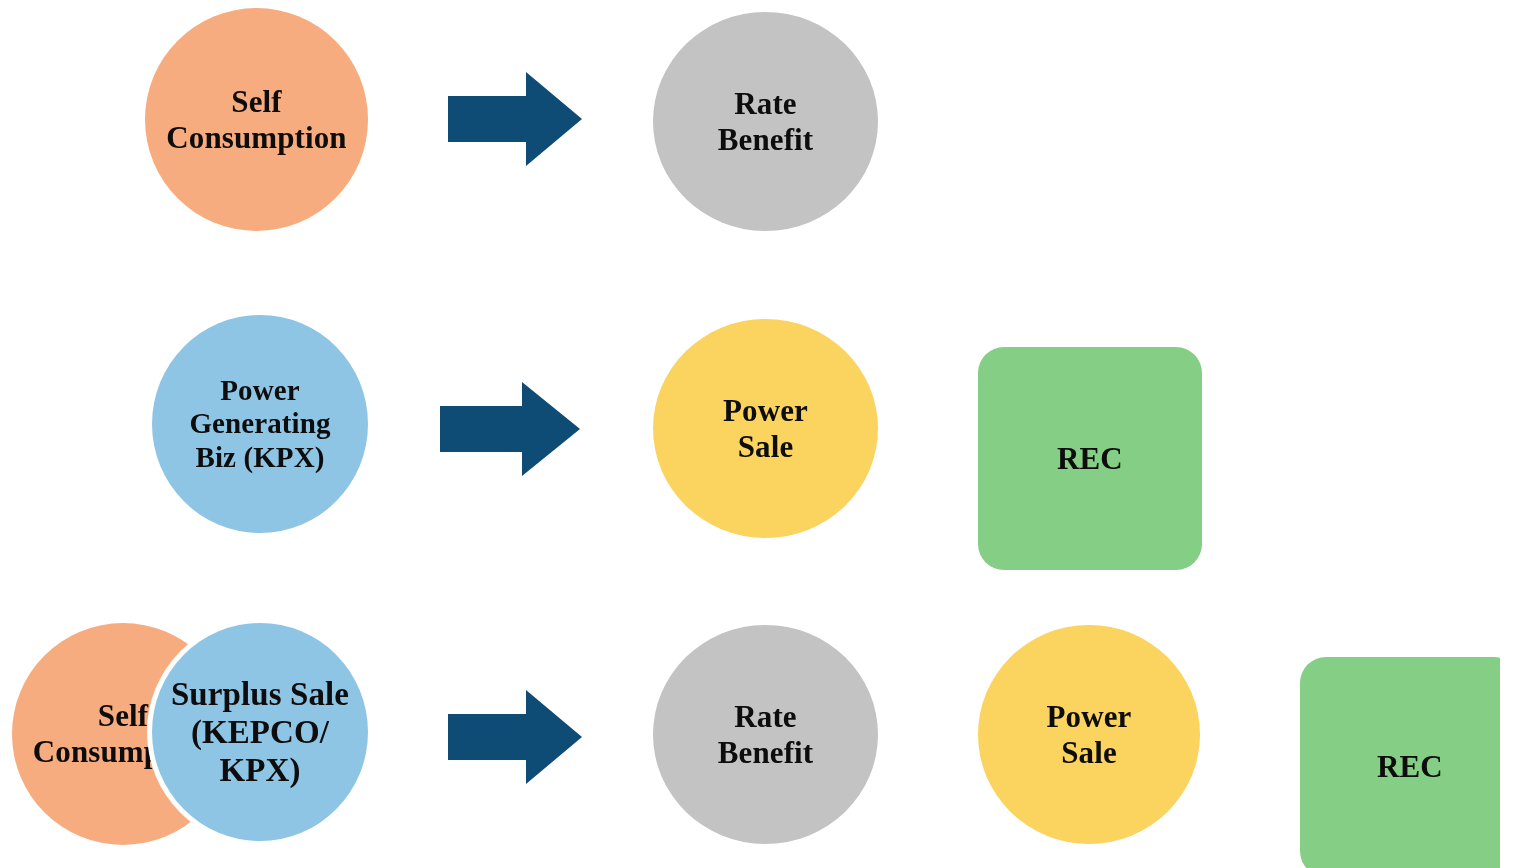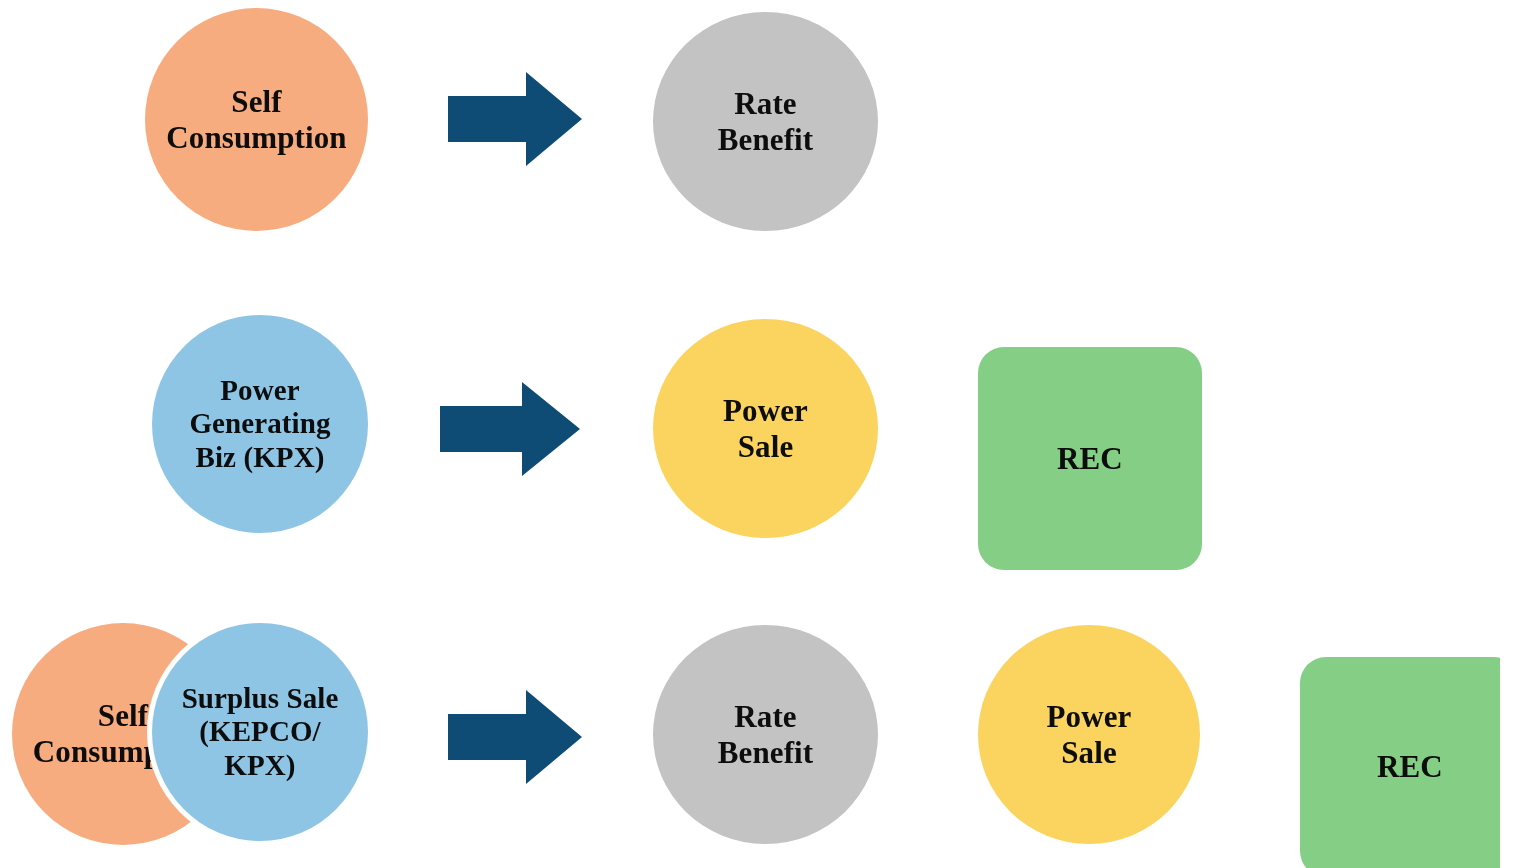--- a/index.html
+++ b/index.html
@@ -96,21 +96,21 @@
 
   <div class="node rounded" style="left:978px; top:315px; width:224px; height:223px; background:#85CE85; font-size:31px;">
     <span class="label">REC</span>
   </div>
 
   <div class="node circle stack-under" style="left:12px; top:623px; width:222px; height:222px; background:#F7AC7F; font-size:31px;">
     <span class="label">Self
 Consumption</span>
   </div>
 
-  <div class="node circle stack-over ring" style="left:152px; top:623px; width:216px; height:218px; background:#8EC5E5; font-size:29px;">
+  <div class="node circle stack-over ring" style="left:152px; top:623px; width:216px; height:218px; background:#8EC5E5; font-size:33px;">
     <span class="label">Surplus Sale
 (KEPCO/
 KPX)</span>
   </div>
 
   <div class="arrow" style="left:448px; top:690px; width:134px; height:94px;">
     <svg width="134" height="94" viewBox="0 0 134 94" aria-hidden="true">
       <polygon points="0,24 78,24 78,0 134,47 78,94 78,70 0,70" fill="#0F4C75"></polygon>
     </svg>
   </div>

